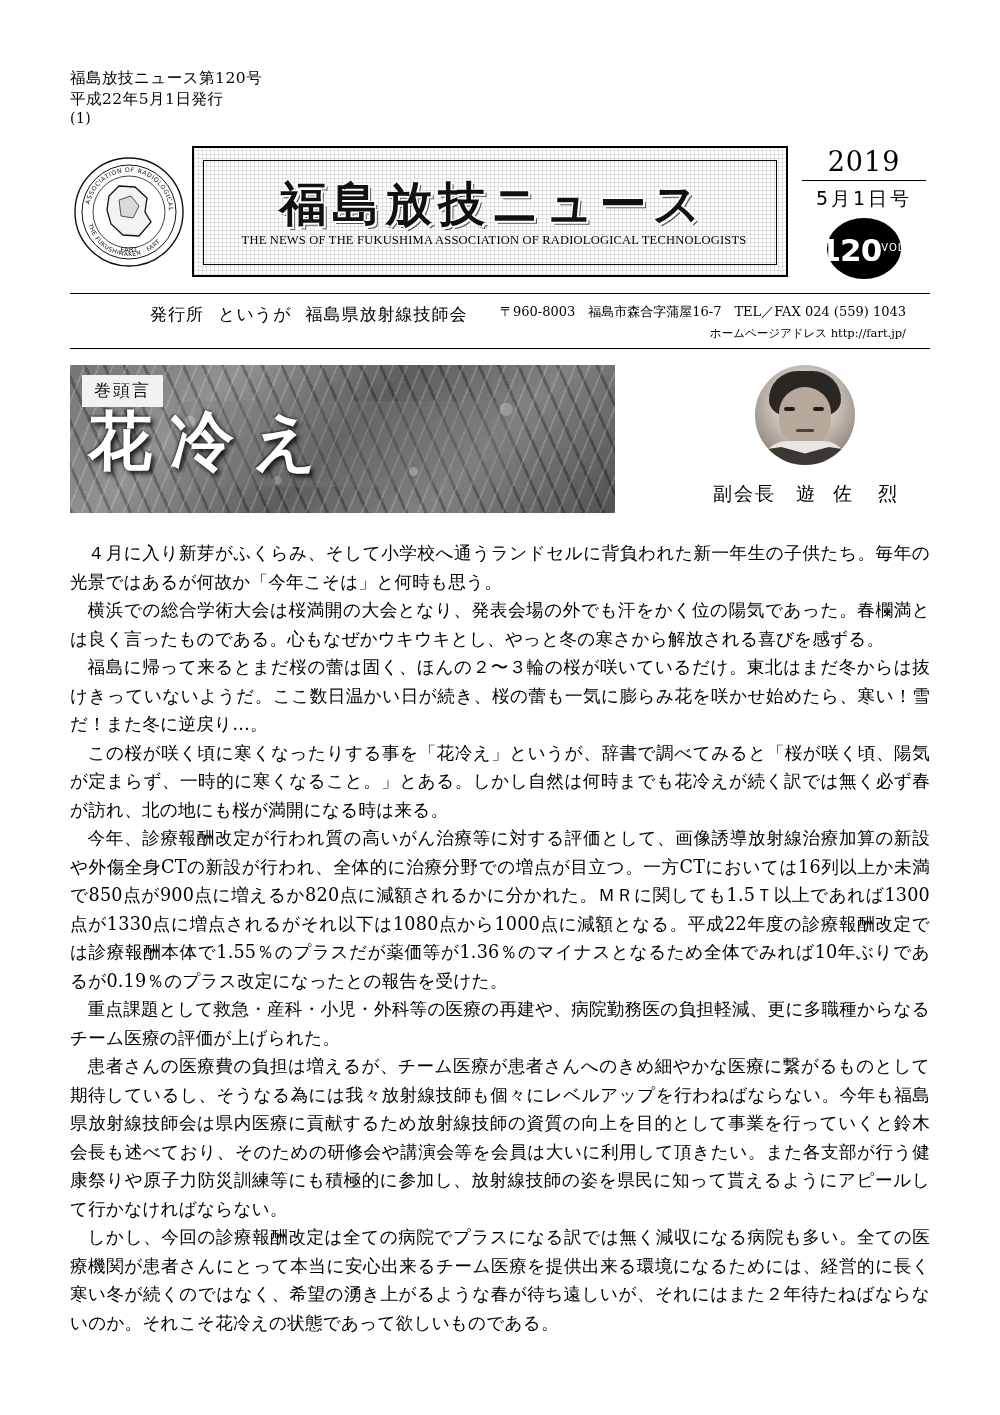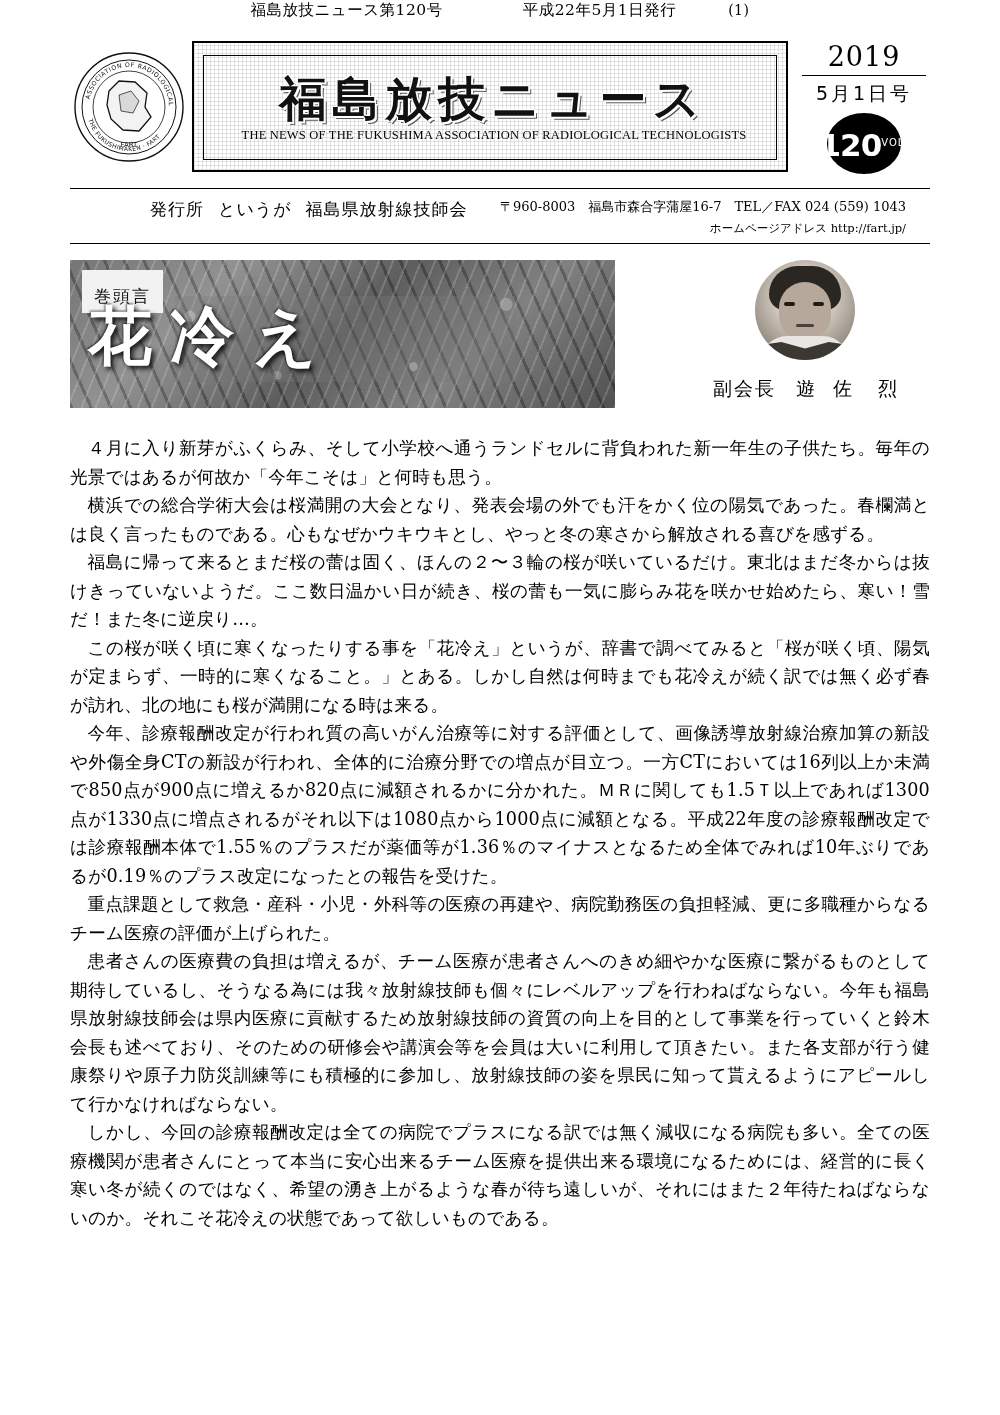--- a/index.html
+++ b/index.html
@@ -23,21 +23,23 @@
     padding: 0 70px;
   }
 
   
   .running-head {
     display: flex;
     align-items: baseline;
     justify-content: center;
     font-size: 15.5px;
     letter-spacing: 0.5px;
+    padding-top: 68px;
     font-family: "DejaVu Serif", "Liberation Serif", serif;
+    flex-direction: column;
   }
   .running-head .rh-left { margin-right: 80px; }
   .running-head .rh-mid { margin-right: 52px; }
   .running-head .rh-page { font-size: 14px; }
 
   
   .masthead {
     margin-top: 18px;
     display: flex;
     align-items: stretch;
@@ -222,21 +224,21 @@
       radial-gradient(circle at 38% 78%, rgba(255,255,255,0.3) 0 4px, rgba(255,255,255,0) 5px);
   }
   .banner-tag {
     position: absolute;
     left: 12px;
     top: 10px;
     background: #f2f2f2;
     color: #111;
     font-size: 17px;
     letter-spacing: 2px;
-    padding: 15px 12px 5px;
+    padding: 4px 12px 5px;
     font-family: "DejaVu Sans", sans-serif;
     z-index: 3;
   }
   .banner-title {
     position: absolute;
     left: 0; right: 0;
     top: 44px;
     text-align: left;
     font-family: "DejaVu Sans", sans-serif;
     font-weight: bold;

